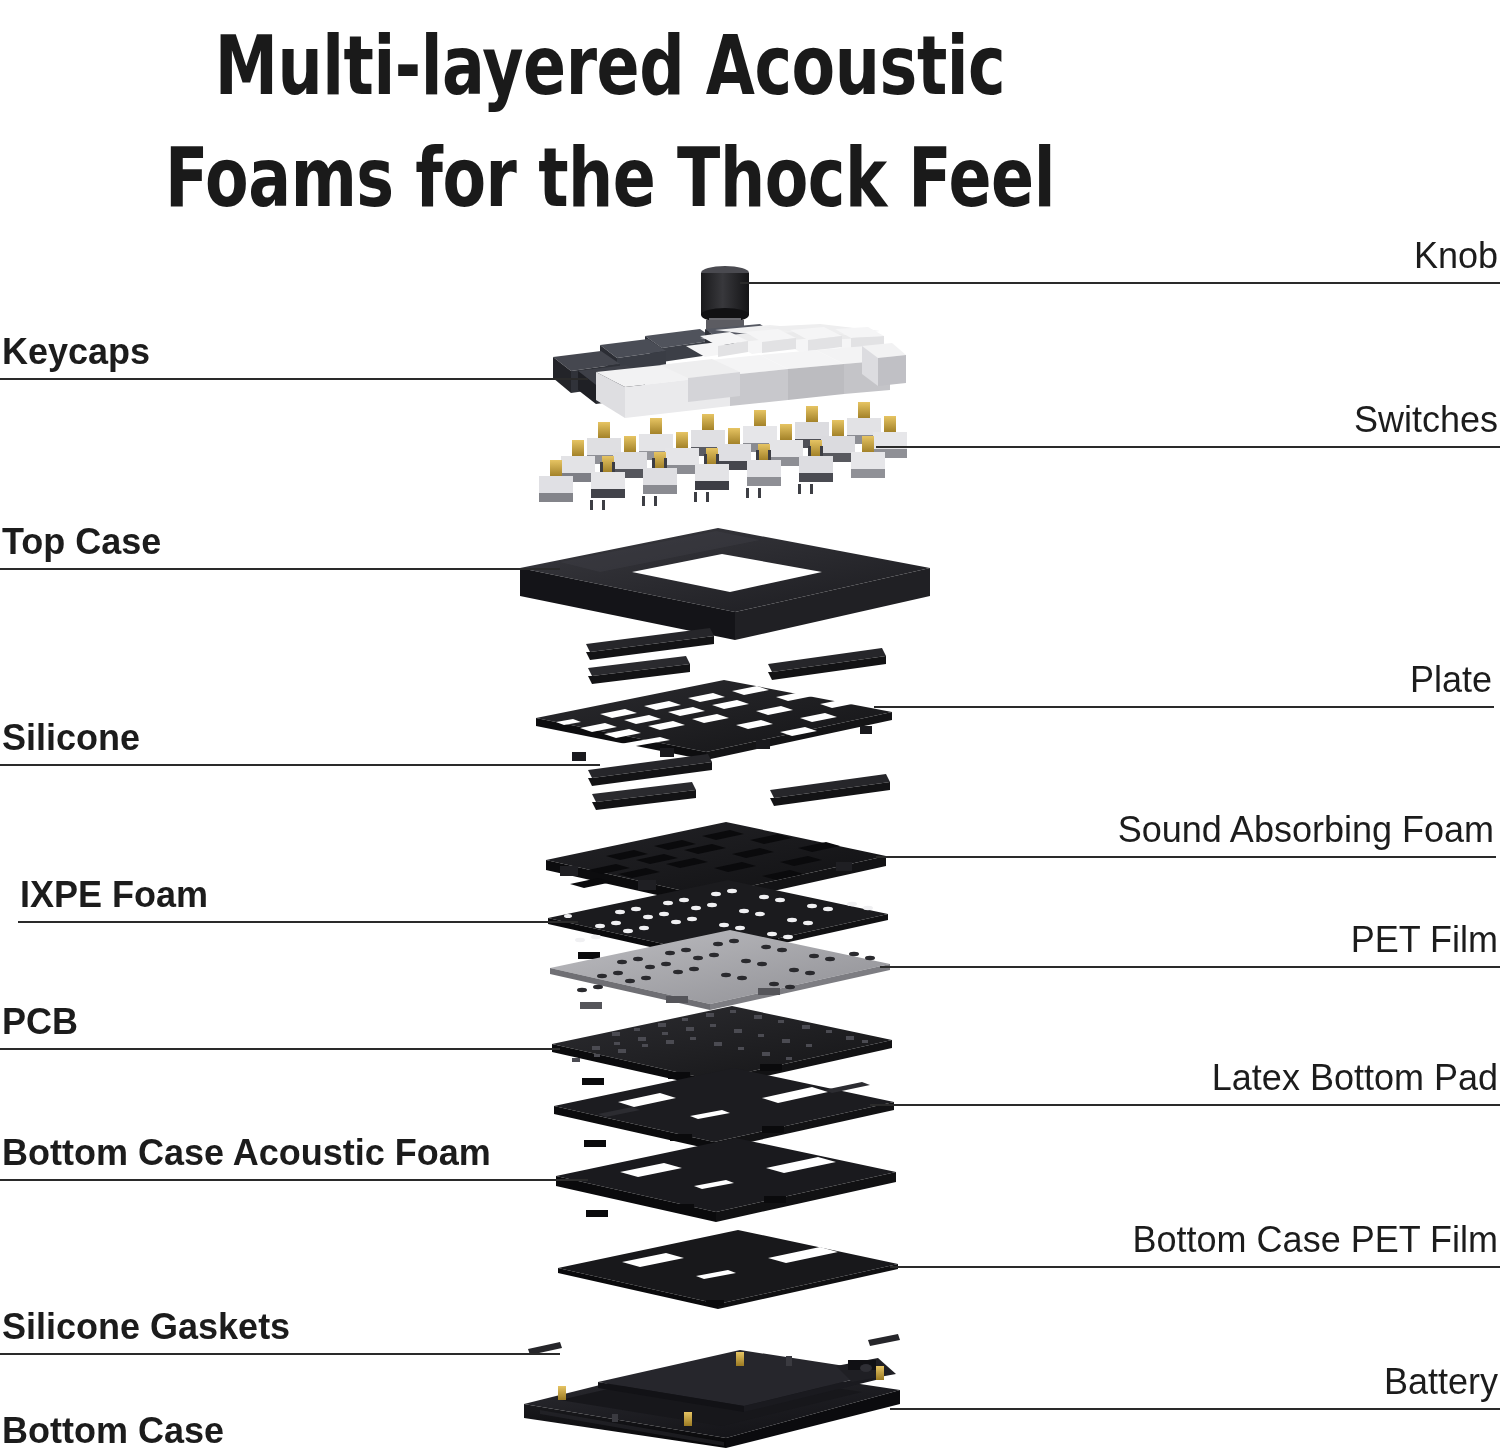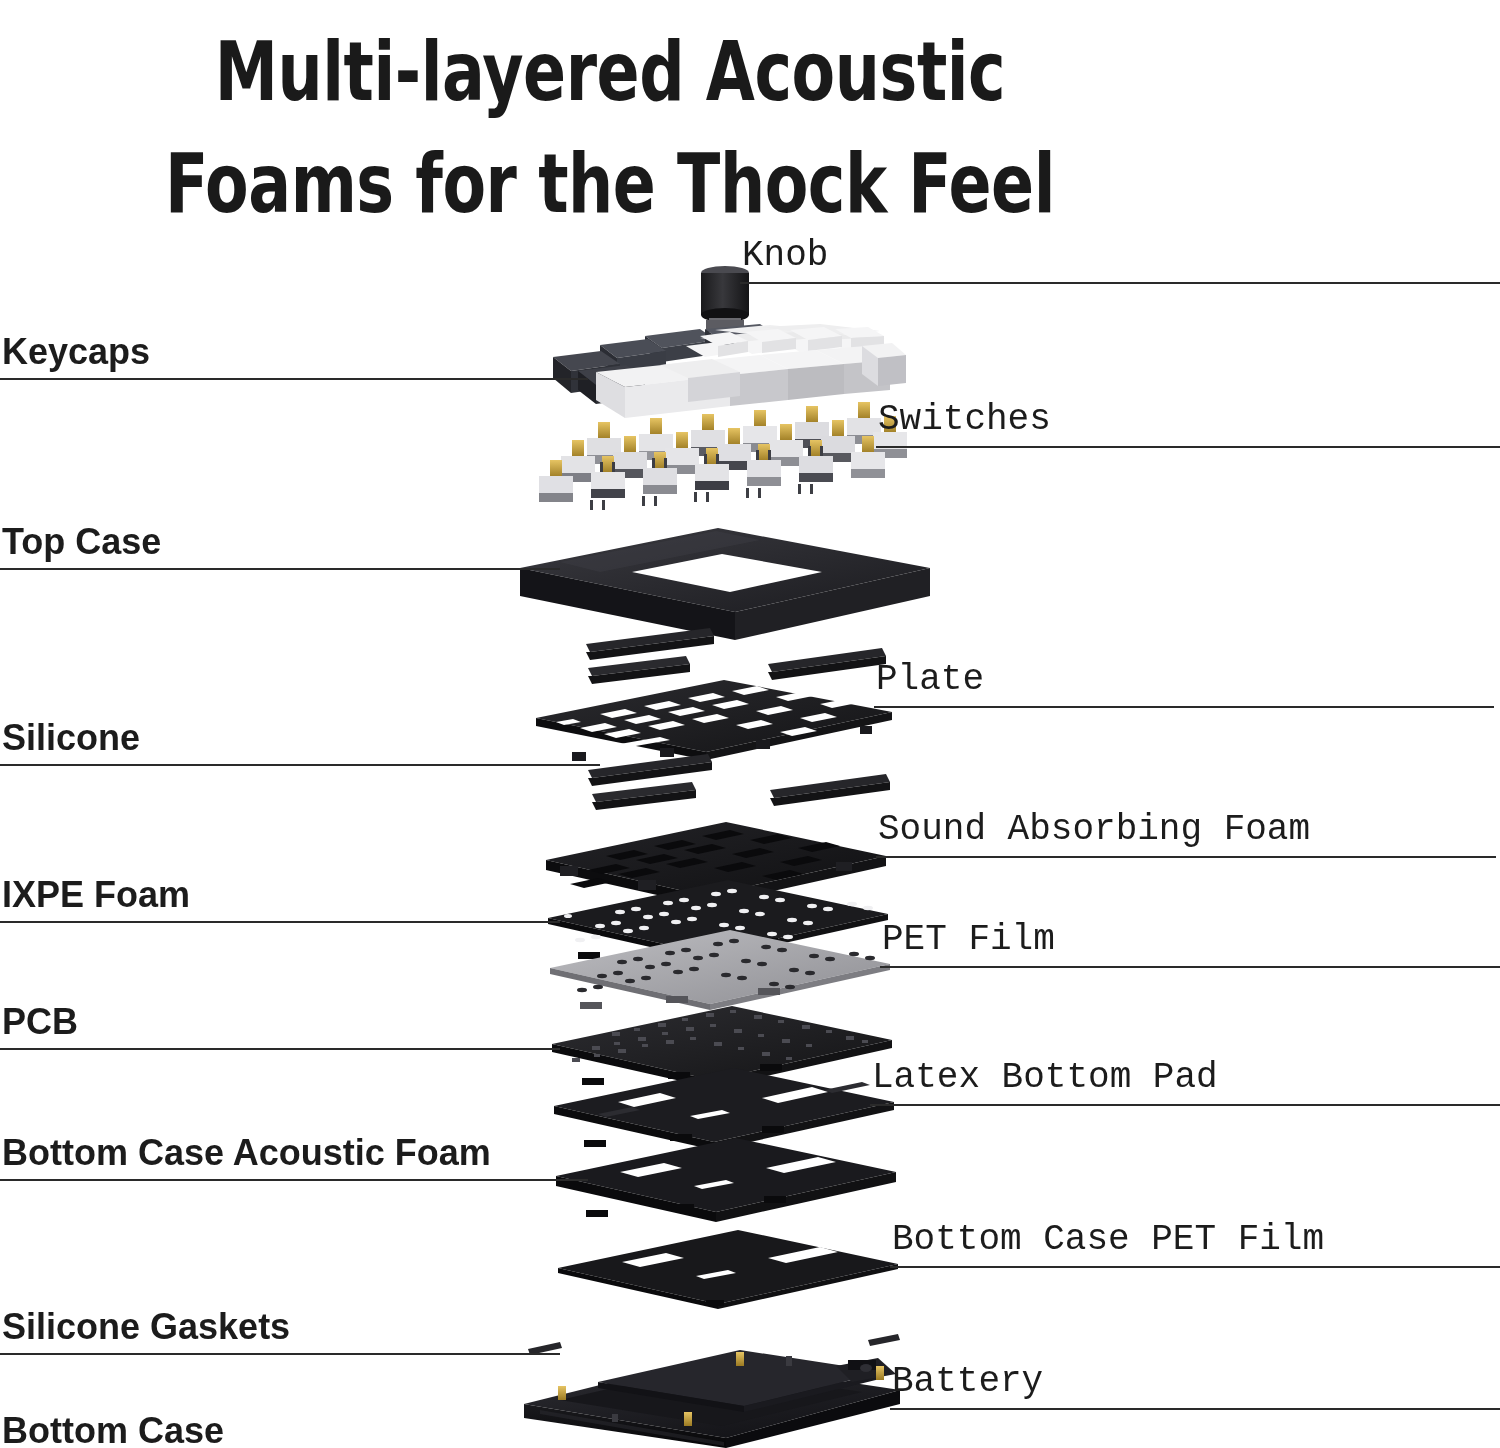--- a/index.html
+++ b/index.html
@@ -17,21 +17,21 @@
     -webkit-font-smoothing: antialiased;
   }
 
   
   #title-block {
     position: absolute;
     left: 0;
     top: 0;
     width: 1220px;
     text-align: center;
-    padding-top: 16px;
+    padding-top: 10px;
   }
   .title-line {
     font-family: "DejaVu Sans Condensed", "Liberation Sans Narrow", "Liberation Sans", sans-serif;
     font-weight: 700;
     font-size: 82px;
     line-height: 112px;
     letter-spacing: -0.5px;
     color: #1a1a1a;
     white-space: nowrap;
     transform: scaleX(0.86);
@@ -48,21 +48,21 @@
   .callout .ctext {
     display: block;
     padding: 0 2px 6px 2px;
   }
   .callout .cline {
     display: block;
     height: 0;
     border-top: 2px solid #2a2a2a;
   }
   .callout.left  { text-align: left; font-weight: bold; }
-  .callout.right { text-align: left; font-family: Liberation Mono, monospace; }
+  .callout.right { text-align: right; }
 
   
   #diagram {
     position: absolute;
     left: 0;
     top: 0;
     width: 1500px;
     height: 1448px;
     pointer-events: none;
   }
@@ -678,21 +678,21 @@
       <span class="cline"></span>
     </div>
     <div class="callout left" style="left: 0px; width: 560px; top: 522px;">
       <span class="ctext">Top Case</span>
       <span class="cline"></span>
     </div>
     <div class="callout left" style="left: 0px; width: 600px; top: 718px;">
       <span class="ctext">Silicone</span>
       <span class="cline"></span>
     </div>
-    <div class="callout left" style="left: 0px; width: 560px; top: 875px;">
+    <div class="callout left" style="left: 0px; width: 560px; top: 875px; padding-left: 18px;">
       <span class="ctext">IXPE Foam</span>
       <span class="cline"></span>
     </div>
     <div class="callout left" style="left: 0px; width: 560px; top: 1002px;">
       <span class="ctext">PCB</span>
       <span class="cline"></span>
     </div>
     <div class="callout left" style="left: 0px; width: 588px; top: 1133px;">
       <span class="ctext">Bottom Case Acoustic Foam</span>
       <span class="cline"></span>

